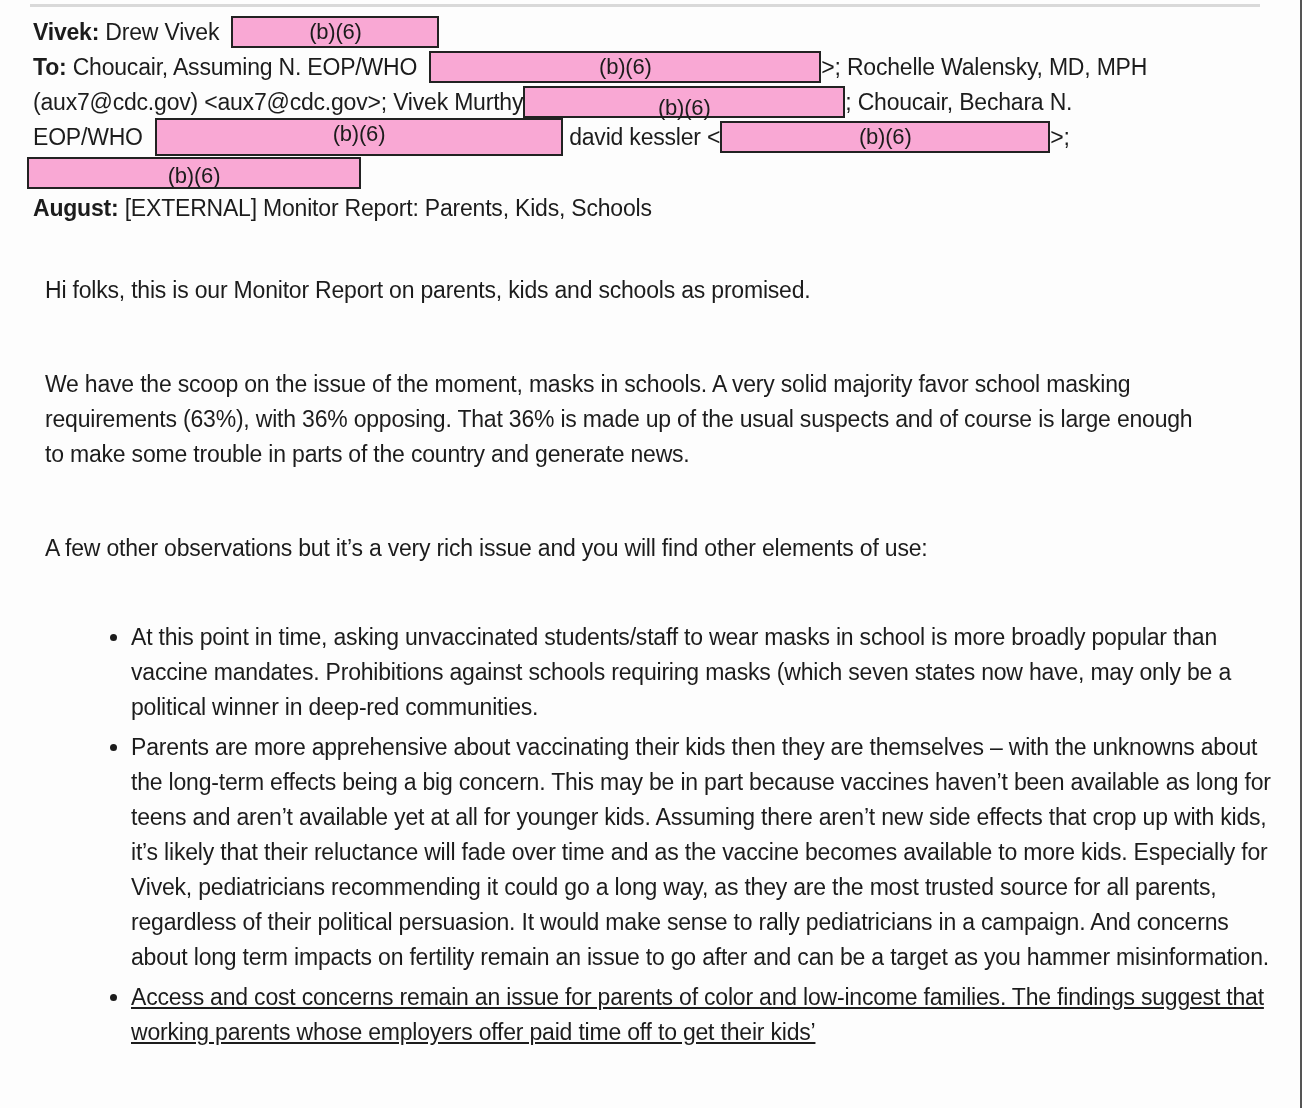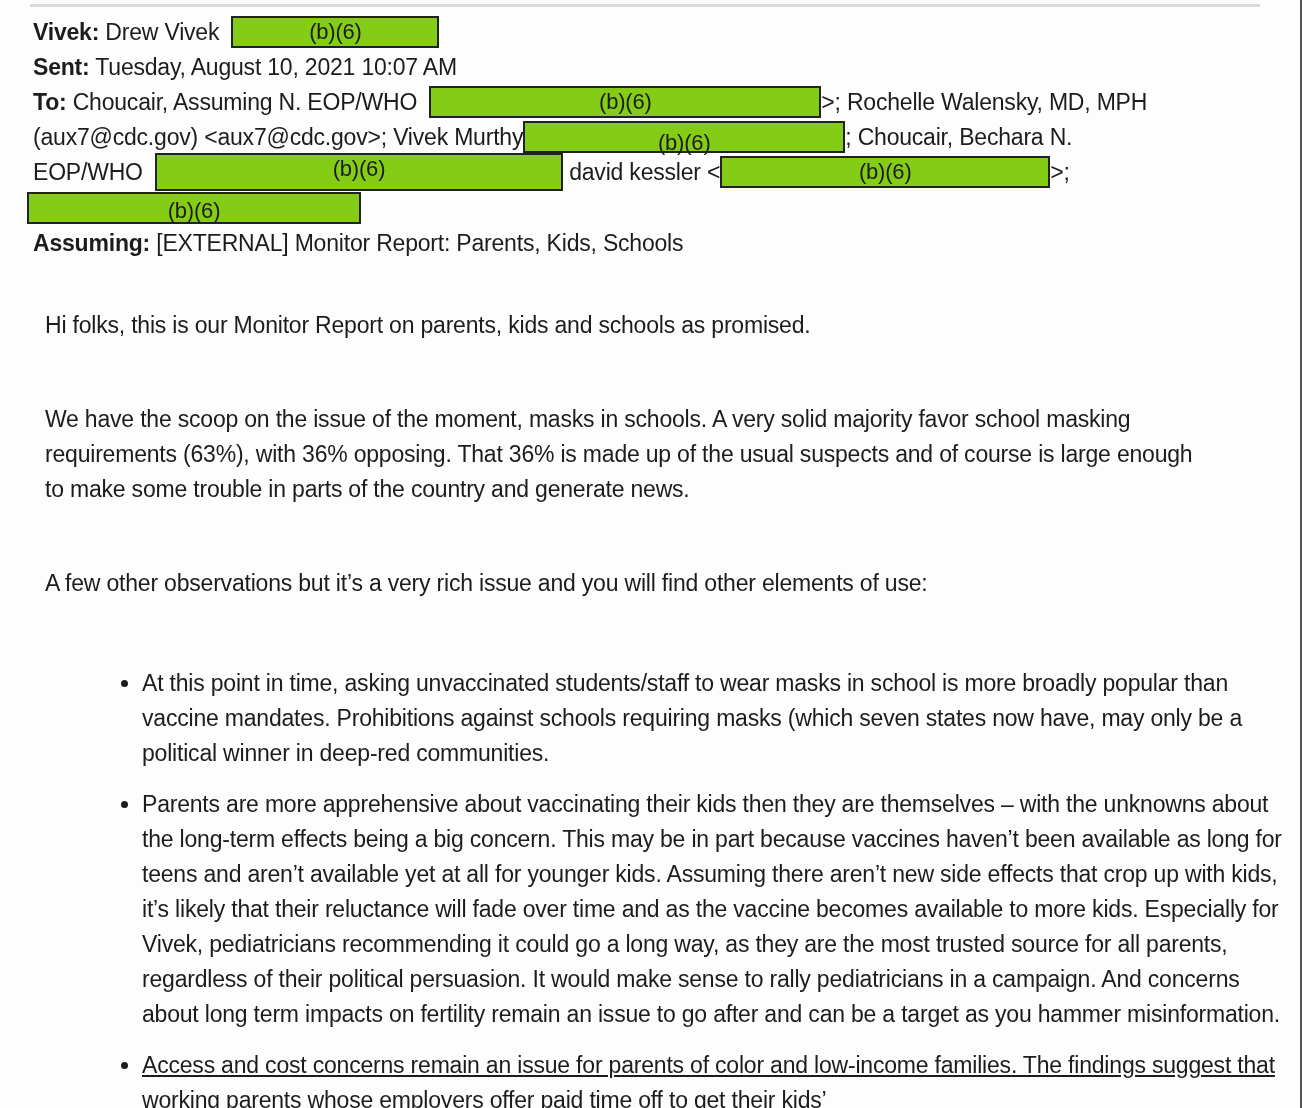--- a/index.html
+++ b/index.html
@@ -45,21 +45,21 @@
     white-space: nowrap;
     position: relative;
   }
   .hdr-label {
     font-weight: bold;
   }
   .redact {
     display: inline-block;
     position: relative;
     border: 2px solid #222;
-    background: #84cc16;
+    background: #f9a8d4;
     height: 32px;
     vertical-align: middle;
     text-align: center;
     font-size: 22px;
     line-height: 28px;
     box-sizing: border-box;
     margin-top: -4px;
   }
   .redact span {
     display: inline-block;
@@ -71,21 +71,21 @@
     height: 35px;
   }
   ul.bullets {
     margin: 0;
     padding: 0;
     list-style: none;
   }
   ul.bullets li {
     position: relative;
     padding-left: 93px;
-    margin: 16px;
+    margin: 5px;
   }
   ul.bullets li .bullet {
     position: absolute;
     left: 72px;
     top: 14px;
     width: 7px;
     height: 7px;
     border-radius: 50%;
     background: #1c1c1c;
   }
@@ -97,24 +97,20 @@
 <div class="right-edge"></div>
 
 <div class="page">
 
   <div class="hdr-line">
     <span class="hdr-label">Vivek:</span>
     <span>Drew Vivek</span>
     <span class="redact" style="width:208px;margin-left:6px;"><span>(b)(6)</span></span>
   </div>
 
-  <div class="hdr-line">
-    <span class="hdr-label">Sent:</span>
-    <span>Tuesday, August 10, 2021 10:07 AM</span>
-  </div>
 
   <div class="hdr-line">
     <span class="hdr-label">To:</span>
     <span>Choucair, Assuming N. EOP/WHO</span>
     <span class="redact" style="width:392px;margin-left:6px;"><span>(b)(6)</span></span><span>&gt;; Rochelle Walensky, MD, MPH</span>
   </div>
 
   <div class="hdr-line">
     <span>(aux7@cdc.gov) &lt;aux7@cdc.gov&gt;; Vivek Murthy</span><span class="redact" style="width:322px;"><span style="position:relative;top:6px;">(b)(6)</span></span><span>; Choucair, Bechara N.</span>
   </div>
@@ -123,21 +119,21 @@
     <span>EOP/WHO</span>
     <span class="redact" style="width:408px;margin-left:6px;height:38px;"><span>(b)(6)</span></span>
     <span>david kessler &lt;</span><span class="redact" style="width:330px;"><span>(b)(6)</span></span><span>&gt;;</span>
   </div>
 
   <div class="hdr-line">
     <span class="redact" style="width:334px;margin-left:-6px;"><span style="position:relative;top:3px;">(b)(6)</span></span>
   </div>
 
   <div class="hdr-line">
-    <span class="hdr-label">Assuming:</span>
+    <span class="hdr-label">August:</span>
     <span>[EXTERNAL] Monitor Report: Parents, Kids, Schools</span>
   </div>
 
   <div class="gap"></div>
 
   <p class="para">Hi folks, this is our Monitor Report on parents, kids and schools as promised.</p>
 
   <div class="gap"></div>
 
   <p class="para" style="width:1170px;">We have the scoop on the issue of the moment, masks in schools. A very solid majority favor school masking requirements (63%), with 36% opposing. That 36% is made up of the usual suspects and of course is large enough to make some trouble in parts of the country and generate news.</p>

